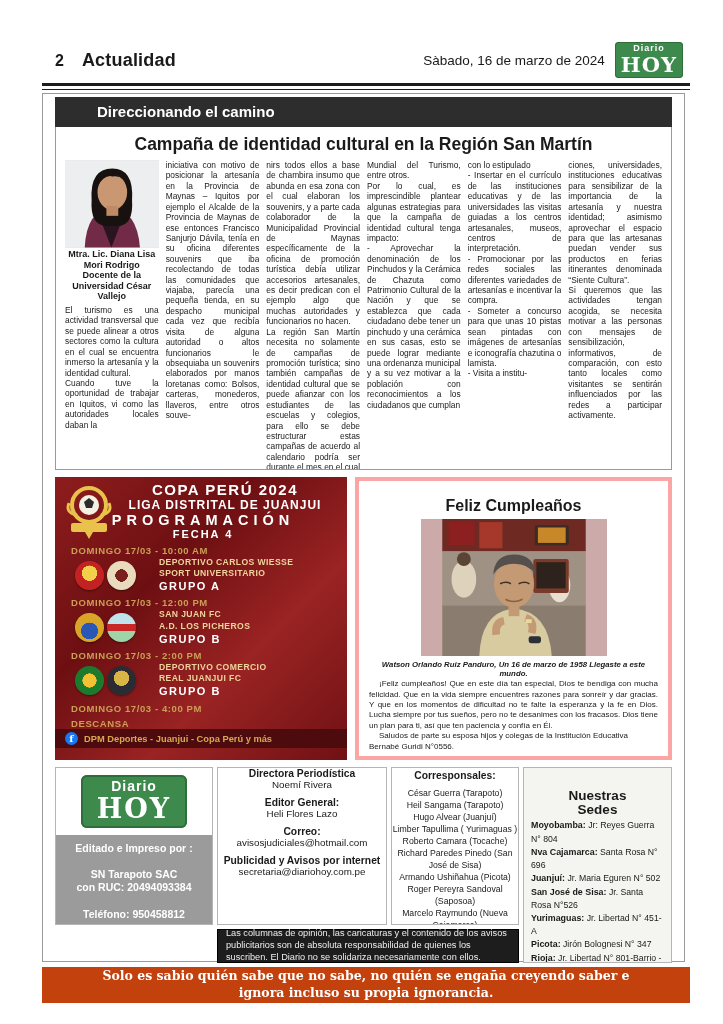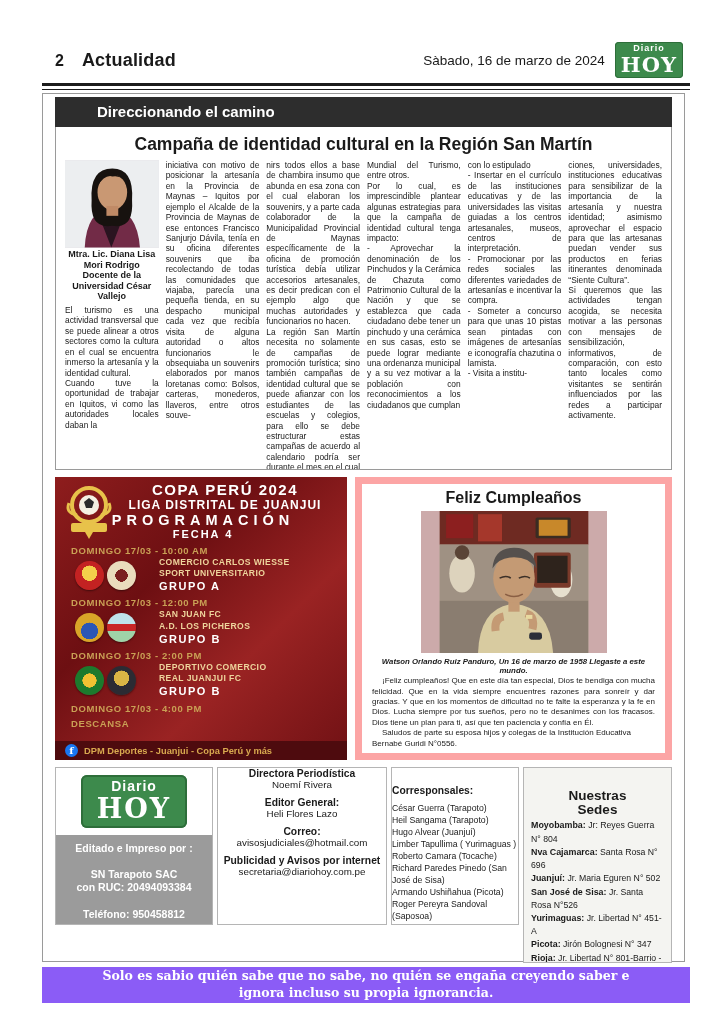--- a/index.html
+++ b/index.html
@@ -56,40 +56,40 @@
   .p-t4{font-size:11px;font-weight:bold;letter-spacing:2px;margin-left:-44px;}
   .m-time{color:#c9a055;font-size:9.5px;font-weight:bold;letter-spacing:.6px;
           margin:4px 0 1px 8px;}
   .m-row{display:flex;align-items:center;gap:8px;margin-left:12px;}
   .logos{display:flex;gap:3px;width:76px;flex:none;}
   .tlogo{width:29px;height:29px;border-radius:50%;flex:none;
          box-shadow:0 1px 2px rgba(0,0,0,.45);}
   .teams{font-size:8.6px;font-weight:bold;color:#eed49c;line-height:1.3;
          letter-spacing:.4px;}
   .grp{font-size:11px;color:#fff;letter-spacing:1.5px;}
-  .p-foot{position:absolute;left:0;right:0;bottom:0;height:19px;background:#4e0b0e;
+  .p-foot{position:absolute;left:0;right:0;bottom:12px;height:19px;background:#4e0b0e;
           display:flex;align-items:center;gap:6px;padding-left:10px;}
   .fb{width:13px;height:13px;border-radius:50%;background:#1877f2;color:#fff;
       font-size:10px;font-weight:bold;text-align:center;line-height:13px;
       font-family:"DejaVu Serif",serif;}
   .fb::after{content:"f";}
   .p-foot-text{color:#d8a94f;font-size:9.3px;font-weight:bold;}
 
   
   .lg-cw{background:radial-gradient(circle at 50% 42%,#f3d04b 0 34%,#c32222 35%);}
   .lg-su{background:radial-gradient(circle at 50% 50%,#7a1f1f 0 30%,#e9dcbd 31%);}
   .lg-sj{background:radial-gradient(circle at 50% 62%,#2a56b5 0 36%,#d9a528 37%);}
   .lg-ap{background:linear-gradient(180deg,#bfe3ea 0 38%,#c92626 38% 62%,#9fd3a8 62%);}
   .lg-dc{background:radial-gradient(circle at 50% 50%,#f2c233 0 34%,#1c7a2d 35%);}
   .lg-rj{background:radial-gradient(circle at 50% 42%,#d9b545 0 34%,#2b2b33 35%);}
   .lg-sl{background:radial-gradient(circle at 50% 50%,#2f8f3a 0 30%,#fff 31% 60%,#c62828 61%);}
   .lg-au{background:radial-gradient(circle at 50% 42%,#cfcfcf 0 30%,#17171c 31%);}
 
   
-  .birthday{flex:1;border:7px solid #fca5a5;box-sizing:border-box;padding:4px 10px 4px;
+  .birthday{flex:1;border:4px solid #fca5a5;box-sizing:border-box;padding:15px 10px 4px;
             display:flex;flex-direction:column;overflow:hidden;}
   .b-title{text-align:center;font-size:16px;font-weight:bold;margin:1px 0 4px;}
   .b-photo{width:186px;height:178px;margin:0 auto;background:#caa;overflow:hidden;}
   .b-photo svg{display:block;width:100%;height:100%;}
   .b-cap{font-size:7.8px;font-weight:bold;font-style:italic;text-align:center;
          margin:4px 0 1px;}
   .b-msg{font-size:8px;line-height:1.3;text-align:justify;margin:0;text-indent:10px;}
   .b-close{font-size:8px;line-height:1.3;margin:0;text-indent:10px;}
 
   
@@ -103,35 +103,35 @@
   .big-logo .l-top{display:block;font-size:14px;font-weight:bold;letter-spacing:1px;}
   .big-logo .l-main{display:block;font-family:"DejaVu Serif",serif;font-weight:bold;
                     font-size:27px;letter-spacing:2px;margin-top:2px;}
   .gray-box{margin-top:7px;width:100%;flex:1;background:#9b9b9b;color:#fff;
             font-weight:bold;font-size:10.5px;text-align:center;line-height:1.25;
             padding-top:7px;box-sizing:border-box;white-space:pre-line;}
   .fcol2{grid-column:2;grid-row:1;text-align:center;font-size:9.6px;padding-top:0;}
   .fcol2 .lbl{font-weight:bold;font-size:10.3px;margin-top:7px;}
   .fcol2 .lbl:first-child{margin-top:0;}
   .fcol2 .val{font-size:9.8px;}
-  .fcol3{grid-column:3;grid-row:1;padding-top:17px;}
+  .fcol3{grid-column:3;grid-row:1;text-align:center;padding-top:2px;}
   .fcol3 .lbl{font-weight:bold;font-size:10.3px;margin-bottom:6px;}
   .fcol3 .corr{font-size:8.7px;line-height:1.38;}
   .fcol4{grid-column:4;grid-row:1 / span 2;background:#f4f4f1;padding:21px 7px;}
   .sedes-title{font-weight:bold;font-size:13.5px;text-align:center;line-height:1.05;
                max-width:80px;margin:0 auto 2px;}
   .sede{font-size:8.7px;line-height:1.5;}
   .sede b{font-size:8.9px;}
   .disclaimer{grid-column:2 / span 2;grid-row:2;background:#1d1d1d;color:#ededed;
               font-size:9.2px;line-height:1.3;display:flex;align-items:center;
               padding:2px 8px;border:1px solid #000;box-sizing:border-box;}
 
   
   .quote-bar{position:absolute;left:42px;top:967px;width:648px;height:36px;
-             background:#8b5cf6;color:#fff;font-family:"DejaVu Serif",serif;
+             background:#c2410c;color:#fff;font-family:"DejaVu Serif",serif;
              font-weight:bold;font-size:12.5px;text-align:center;line-height:1.35;
              display:flex;align-items:center;justify-content:center;
              padding:0 52px;box-sizing:border-box;}
 </style>
 </head>
 <body>
 
 <div class="top-header">
   <div class="hdr-left">
     <span class="pagenum">2</span>
@@ -216,21 +216,21 @@
         <div class="p-t4">FECHA 4</div>
       </div>
 
       <div class="m-time">DOMINGO 17/03 - 10:00 AM</div>
       <div class="m-row">
         <span class="logos">
           <span class="tlogo lg-cw"></span>
           <span class="tlogo lg-su"></span>
         </span>
         <span class="teams">
-          <div>COMERCIO CARLOS WIESSE</div>
+          <div>DEPORTIVO CARLOS WIESSE</div>
           <div>SPORT UNIVERSITARIO</div>
           <div class="grp">GRUPO A</div>
         </span>
       </div>
 
       <div class="m-time">DOMINGO 17/03 - 12:00 PM</div>
       <div class="m-row">
         <span class="logos">
           <span class="tlogo lg-sj"></span>
           <span class="tlogo lg-ap"></span>
@@ -348,19 +348,22 @@
       <div class="sede"><b>Nva Cajamarca:</b> <span>Santa Rosa N° 696</span></div>
       <div class="sede"><b>Juanjuí:</b> <span>Jr. Maria Eguren N° 502</span></div>
       <div class="sede"><b>San José de Sisa:</b> <span>Jr. Santa Rosa N°526</span></div>
       <div class="sede"><b>Yurimaguas:</b> <span>Jr. Libertad N° 451-A</span></div>
       <div class="sede"><b>Picota:</b> <span>Jirón Bolognesi N° 347</span></div>
       <div class="sede"><b>Rioja:</b> <span>Jr. Libertad N° 801-Barrio - Quinta Pata.</span></div>
       <div class="sede"><b>Lamas:</b> <span>radio Millenium</span></div>
 
     </div>
 
+    <div class="disclaimer">
+      <span>Las columnas de opinión,  las caricaturas y el contenido de los avisos publicitarios  son de absoluta responsabilidad de quienes los suscriben.  El Diario no se solidariza necesariamente con ellos.</span>
+    </div>
   </section>
 
 </div>
 
 <div class="quote-bar">
   <span>Solo es sabio quién sabe que no sabe, no quién se engaña creyendo saber e ignora incluso su propia ignorancia.</span>
 </div>
 
 </body></html>

